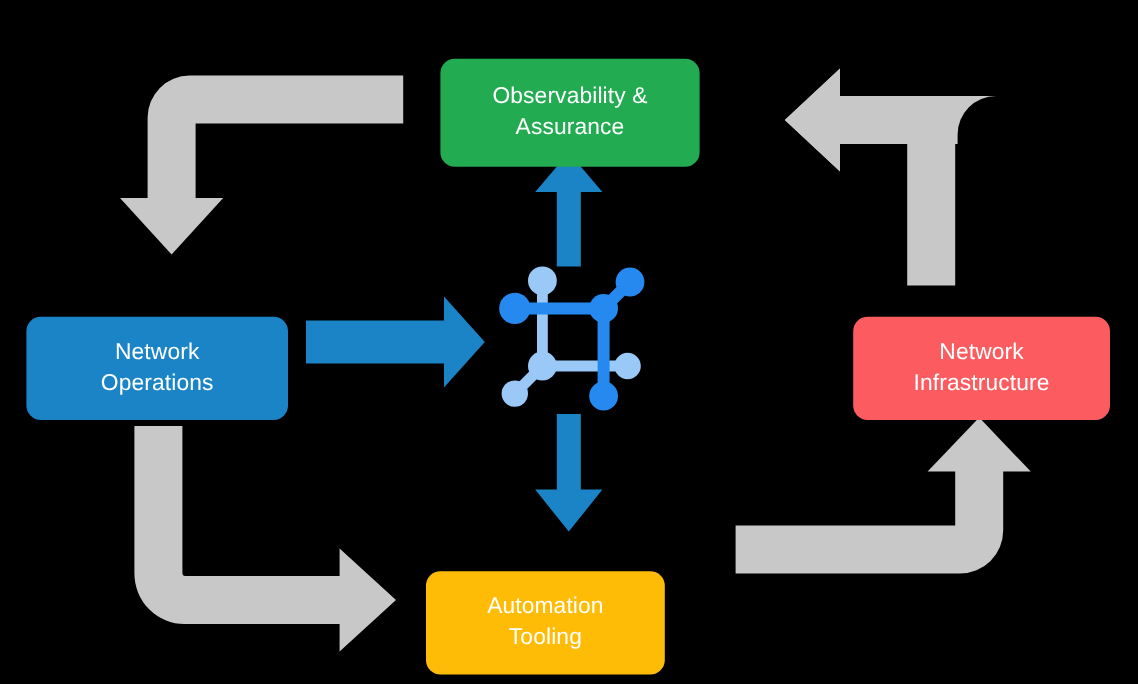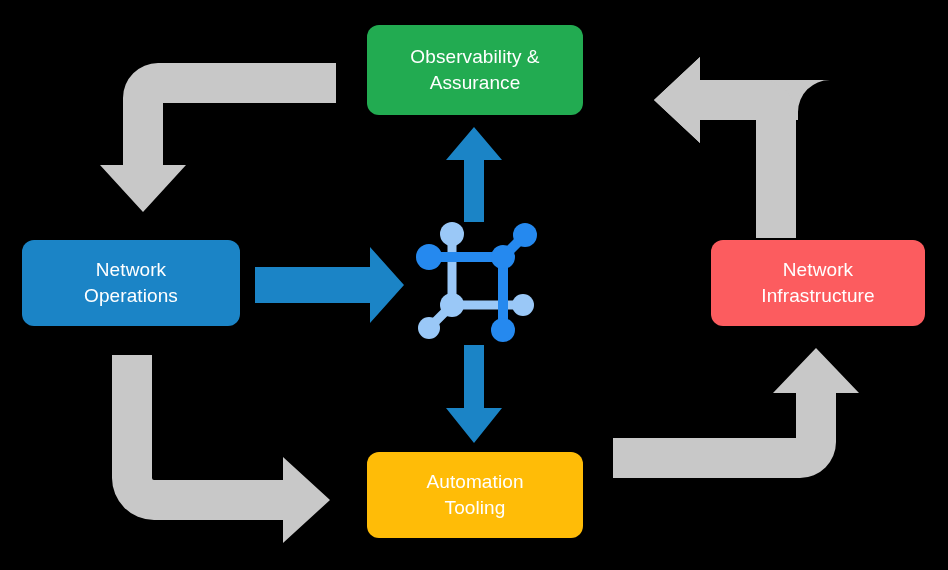--- a/index.html
+++ b/index.html
@@ -26,20 +26,21 @@
     text-align: center;
     border-radius: 12px;
     color: #ffffff;
     font-size: 19px;
     line-height: 1.35;
     font-weight: 400;
     letter-spacing: 0.1px;
     box-sizing: border-box;
     padding: 4px 10px;
     white-space: pre-line;
+    margin-top: 24px;
   }
   #box-observability {
     left: 367px;
     top: 25px;
     width: 216px;
     height: 90px;
     background: #22ab51;
   }
   #box-network-operations {
     left: 22px;
@@ -49,23 +50,23 @@
     background: #1b84c6;
   }
   #box-network-infrastructure {
     left: 711px;
     top: 240px;
     width: 214px;
     height: 86px;
     background: #fc5c5f;
   }
   #box-automation-tooling {
-    left: 367px;
+    left: 355px;
     top: 452px;
-    width: 216px;
+    width: 199px;
     height: 86px;
     background: #ffbc07;
   }
   .svg-layer {
     position: absolute;
     left: 0;
     top: 0;
     width: 948px;
     height: 570px;
   }

